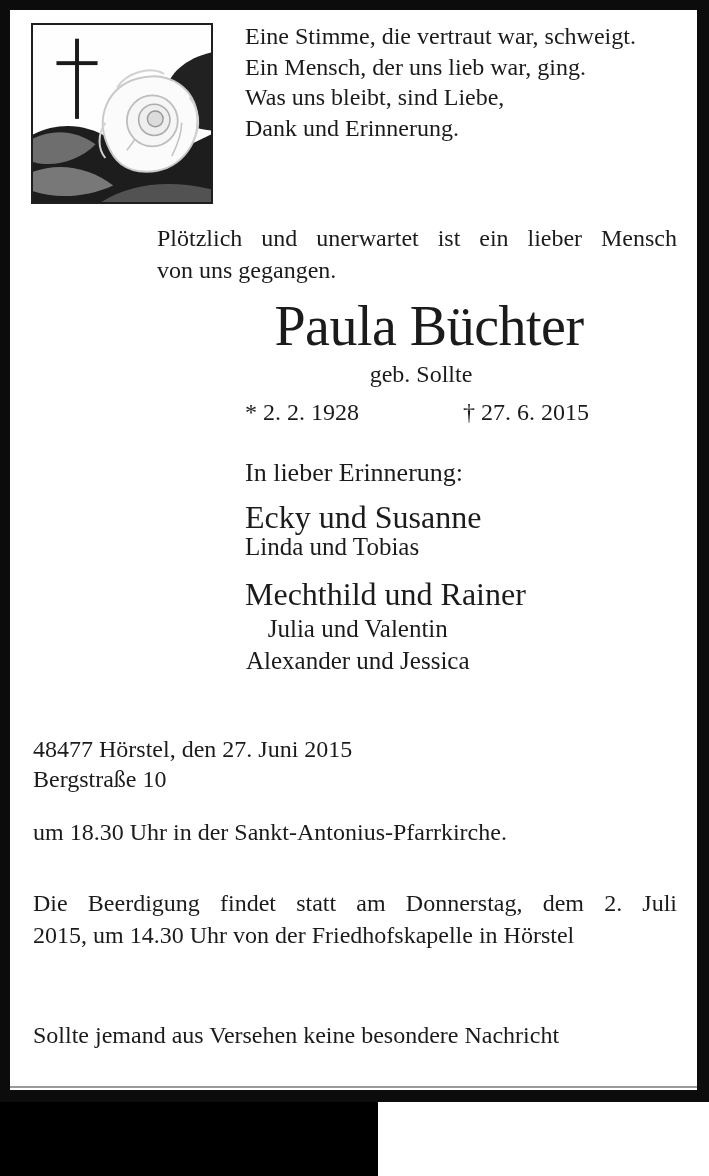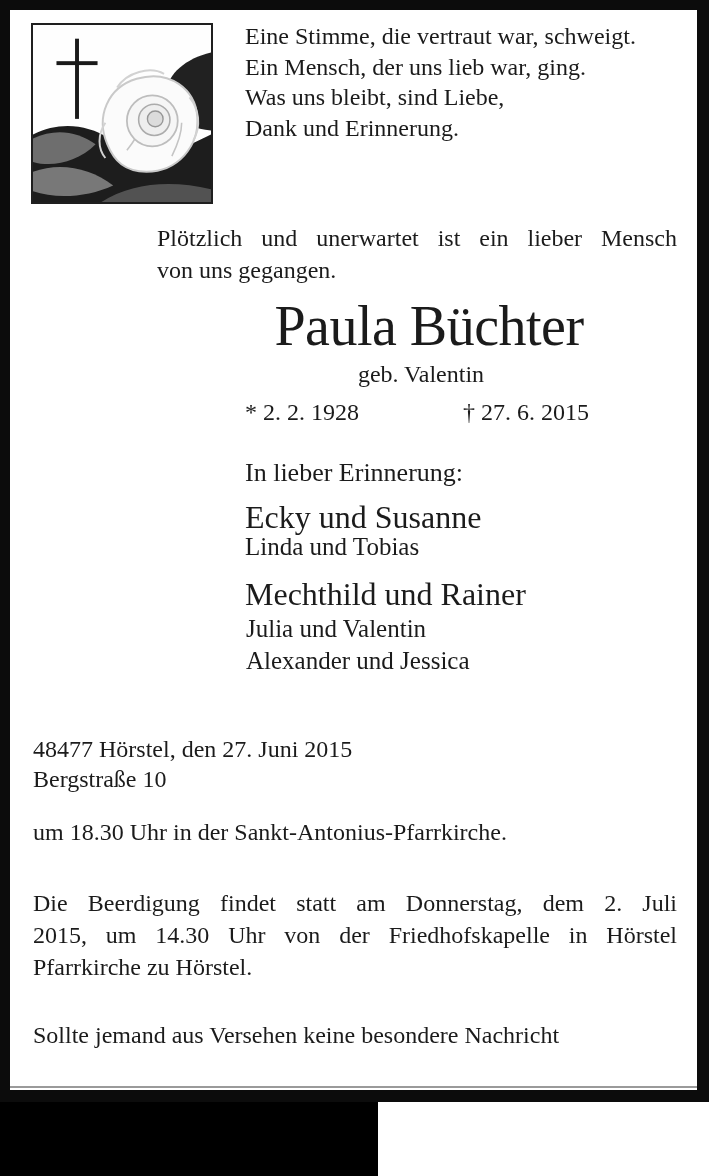--- a/index.html
+++ b/index.html
@@ -30,21 +30,21 @@
     font-size:56px;line-height:66px;white-space:nowrap;letter-spacing:-0.5px;
   }
   .maiden{left:421px;top:360px;transform:translateX(-50%);font-size:24px;line-height:28px;white-space:nowrap;}
   .birth{left:245px;top:398px;font-size:24px;line-height:28px;white-space:nowrap;}
   .death{left:463px;top:398px;font-size:24px;line-height:28px;white-space:nowrap;}
 
   .remember-heading{left:245px;top:458px;font-size:26px;line-height:30px;white-space:nowrap;}
   .gname1{left:245px;top:499px;font-size:32px;line-height:36px;white-space:nowrap;}
   .gsub1{left:245px;top:532px;font-size:25px;line-height:30px;white-space:nowrap;text-align:center;}
   .gname2{left:245px;top:576px;font-size:32px;line-height:36px;white-space:nowrap;}
-  .gsub2{left:246px;top:613px;font-size:25px;line-height:32px;white-space:nowrap;}
+  .gsub2{left:246px;top:613px;font-size:25px;line-height:32px;white-space:nowrap;text-align:center;}
 
   .address{left:33px;top:734px;font-size:24px;line-height:30px;white-space:nowrap;}
 
   .para{left:33px;width:644px;font-size:24px;line-height:32px;}
   .para1{top:816px;}
   .para2{top:887px;}
   .para3{top:1019px;}
   .justify .line{text-align:left;}
   .justify .line:not(:last-child){text-align:justify;text-align-last:justify;}
 </style>
@@ -85,21 +85,21 @@
     <div class="line">Was uns bleibt, sind Liebe,</div>
     <div class="line">Dank und Erinnerung.</div>
   </div>
 
 <div class="abs intro justify">
     <div class="line">Plötzlich und unerwartet ist ein lieber Mensch</div>
     <div class="line">von uns gegangen.</div>
   </div>
 
 <div class="abs name">Paula Büchter</div>
-<div class="abs maiden">geb. Valentin</div>
+<div class="abs maiden">geb. Sollte</div>
 <div class="abs birth">* 2. 2. 1928</div>
 <div class="abs death">† 27. 6. 2015</div>
 
 <div class="abs remember-heading">In lieber Erinnerung:</div>
 <div class="abs gname1">Ecky und Susanne</div>
 <div class="abs gsub1">
     <div class="line">Linda und Tobias</div>
   </div>
 <div class="abs gname2">Mechthild und Rainer</div>
 <div class="abs gsub2">
@@ -111,21 +111,20 @@
     <div class="line">48477 Hörstel, den 27. Juni 2015</div>
     <div class="line">Bergstraße 10</div>
   </div>
 
 <div class="abs para para1 justify">
     <div class="line">um 18.30 Uhr in der Sankt-Antonius-Pfarrkirche.</div>
   </div>
 <div class="abs para para2 justify">
     <div class="line">Die Beerdigung findet statt am Donnerstag, dem 2. Juli</div>
     <div class="line">2015, um 14.30 Uhr von der Friedhofskapelle in Hörstel</div>
-    <div class="line">Pfarrkirche zu Hörstel.</div>
   </div>
 <div class="abs para para3 justify">
     <div class="line">Sollte jemand aus Versehen keine besondere Nachricht</div>
   </div>
 
 <div class="abs frame" style="left:0;top:0;width:709px;height:10px;"></div>
 <div class="abs frame" style="left:0;top:0;width:10px;height:1102px;"></div>
 <div class="abs frame" style="left:697px;top:0;width:12px;height:1102px;"></div>
 <div class="abs edge-shadow"></div>
 <div class="abs frame" style="left:0;top:1090px;width:709px;height:12px;"></div>

